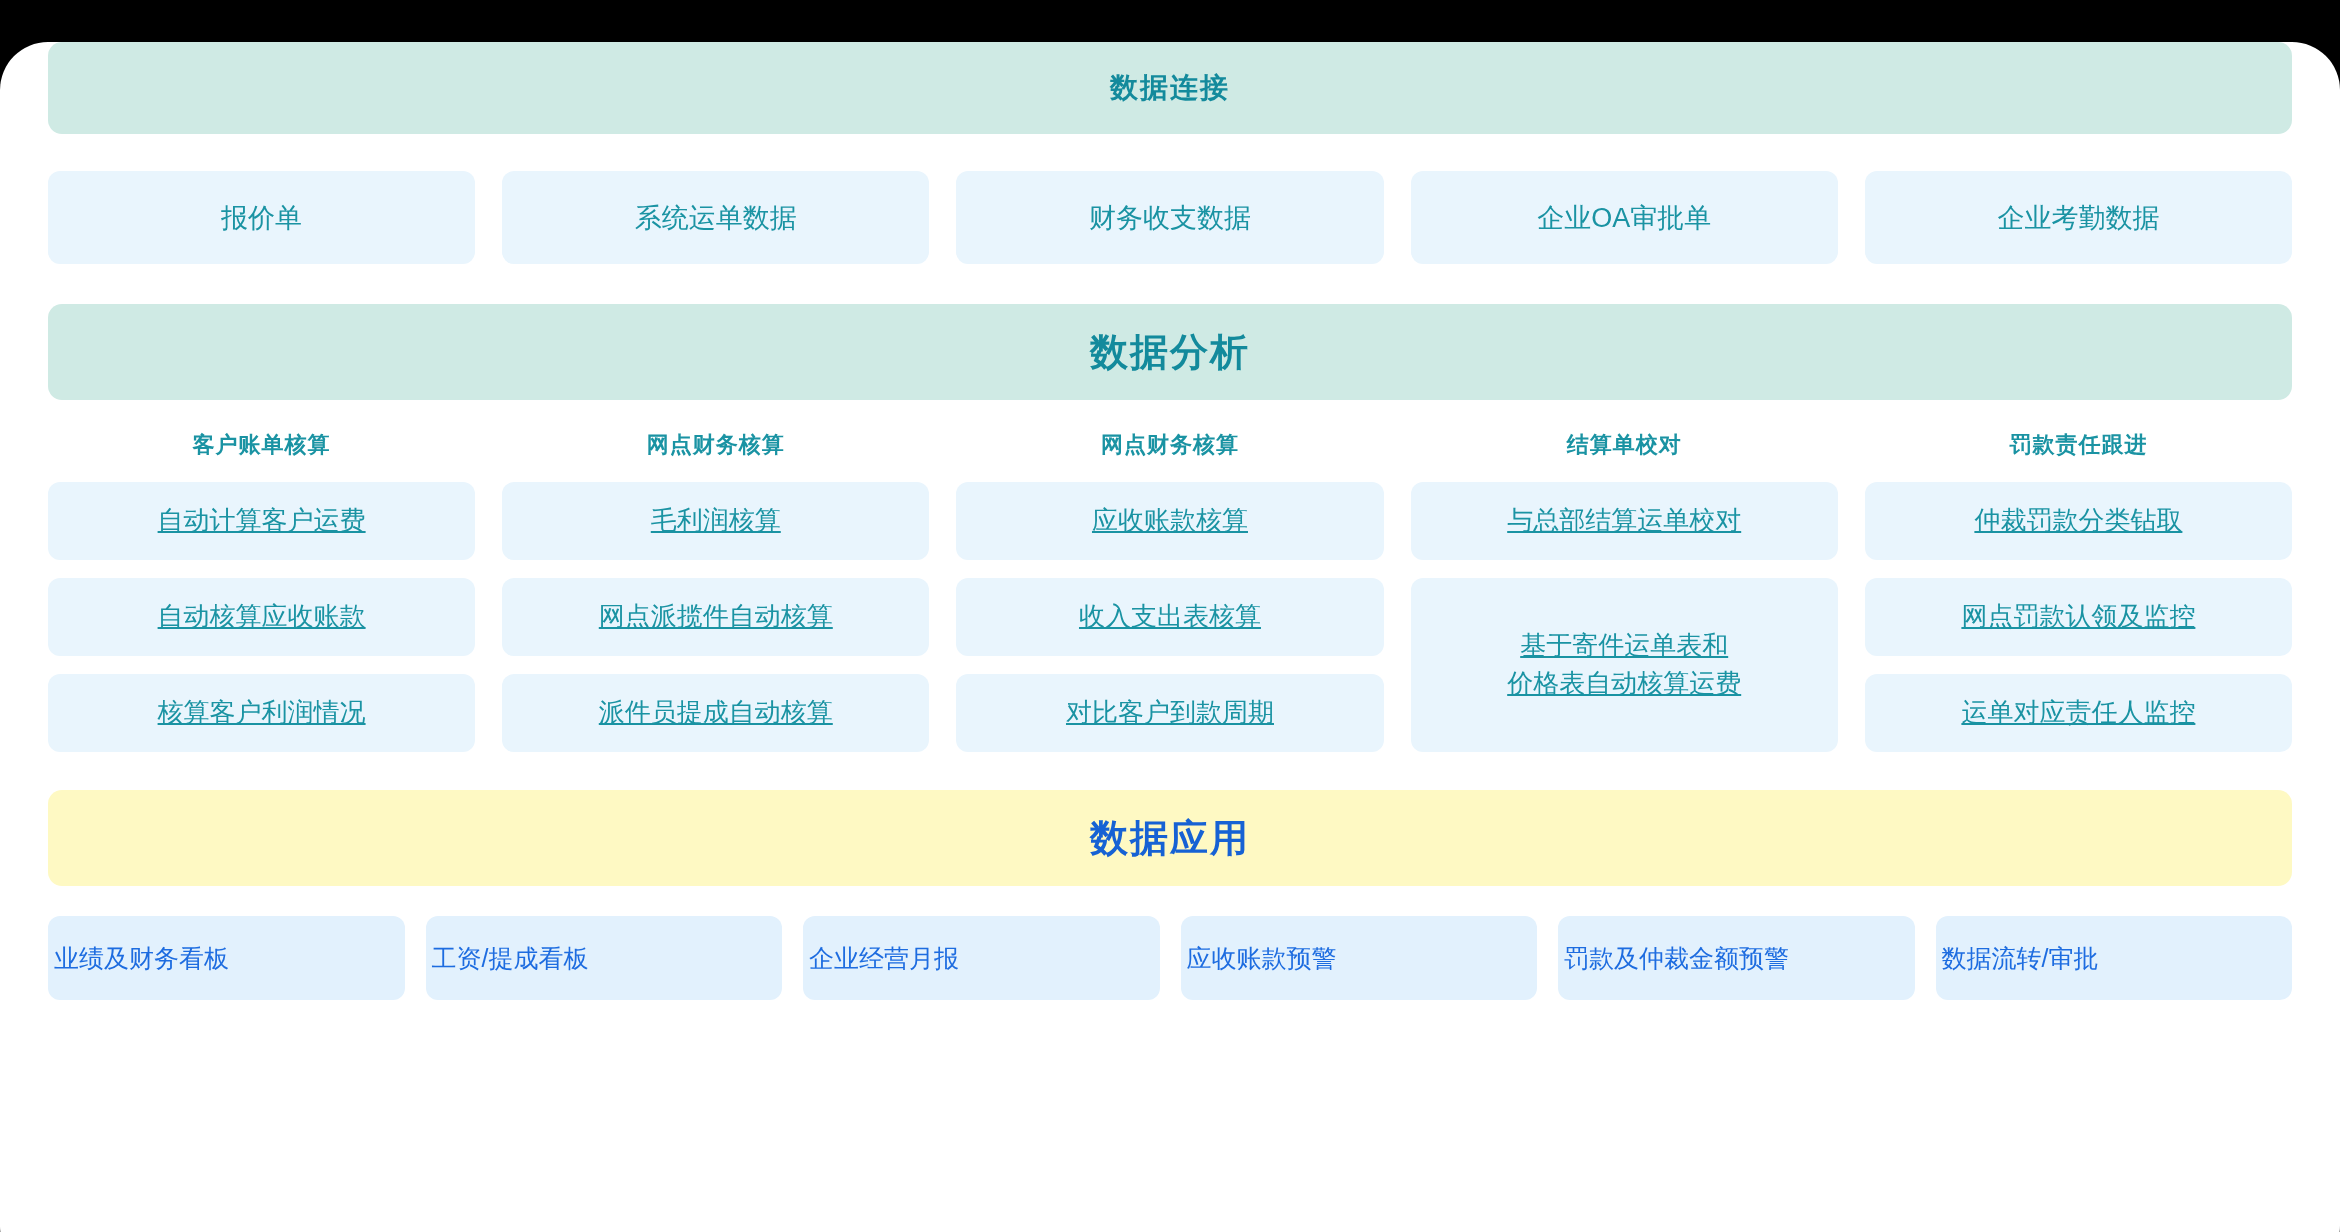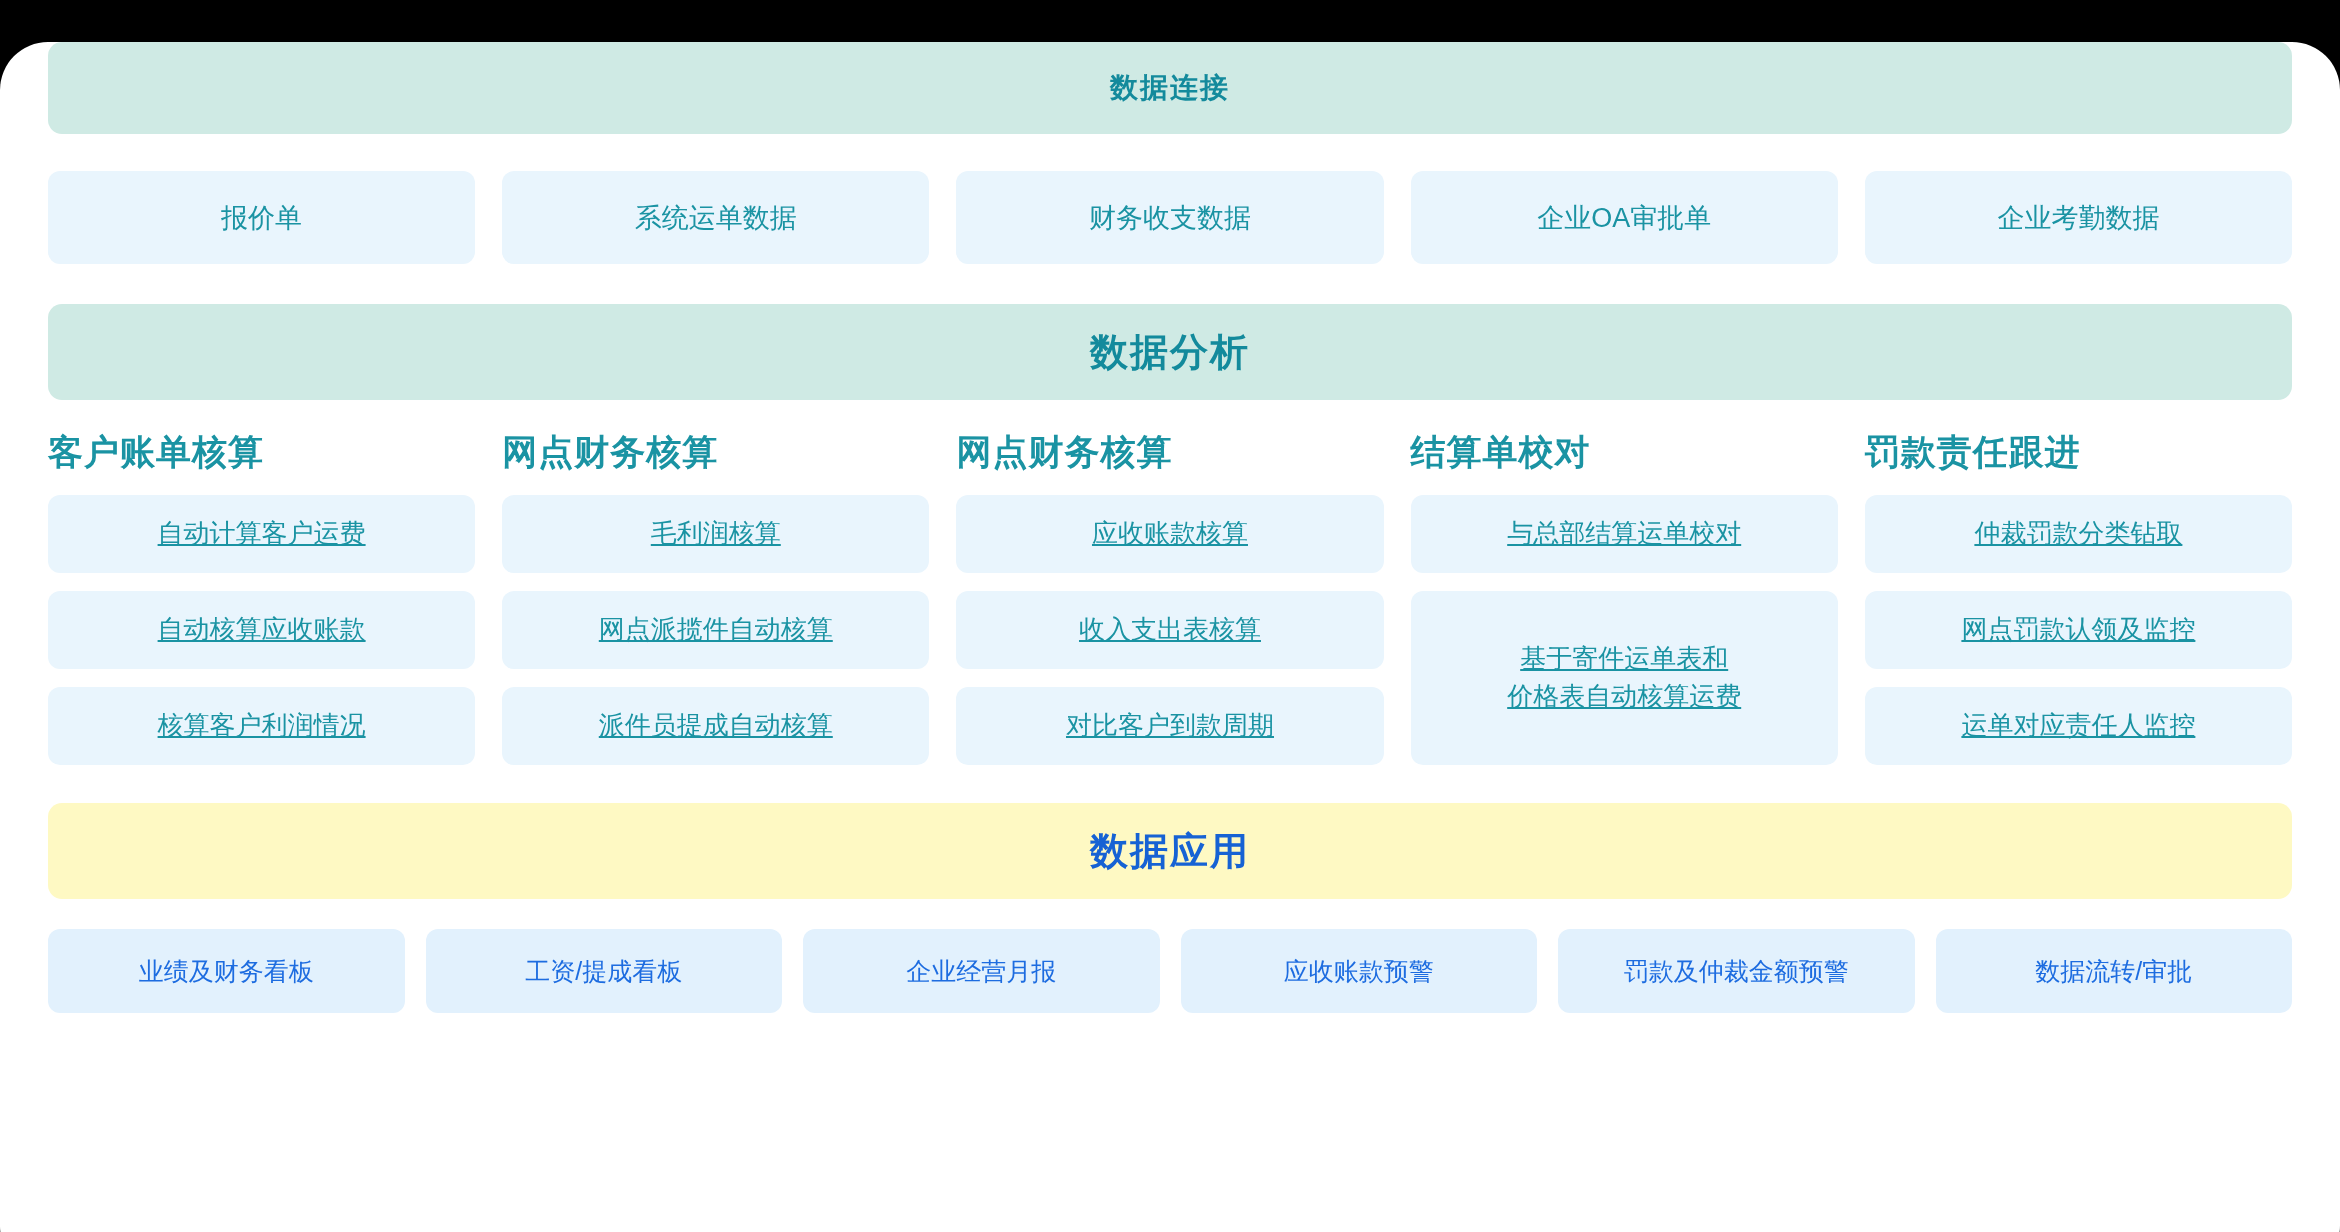--- a/index.html
+++ b/index.html
@@ -45,21 +45,21 @@
     box-sizing:border-box;padding:0 10px;
   }
 
   .analysis-cols{
     display:grid;
     grid-template-columns:repeat(5,1fr);
     gap:27px;
     margin-top:16px;
   }
   .col-title{
-    font-size:35px;font-weight:bold;
+    text-align:center;font-size:22px;font-weight:bold;
     color:#1a93a3;line-height:1;
     padding:18px 0 26px 0;letter-spacing:1px;
   }
   .col-cells{
     display:grid;
     grid-template-rows:repeat(3,78px);
     gap:18px;
   }
   .cell{
     background:#e9f5fd;border-radius:12px;
@@ -70,21 +70,21 @@
   .cell.span2{grid-row:span 2;}
 
   .apply-row{
     display:grid;
     grid-template-columns:repeat(6,1fr);
     gap:21px;
     margin-top:30px;
   }
   .apply-card{
     background:#e2f1fd;border-radius:12px;height:84px;
-    display:flex;align-items:center;justify-content:center;
+    display:flex;align-items:center;justify-content:flex-start;
     color:#1d6ce0;font-size:25px;text-align:center;
     box-sizing:border-box;padding:0 6px;
   }
 </style>
 </head>
 <body>
 
 <div id="canvas">
 
   <div class="banner banner-connect">数据连接</div>

